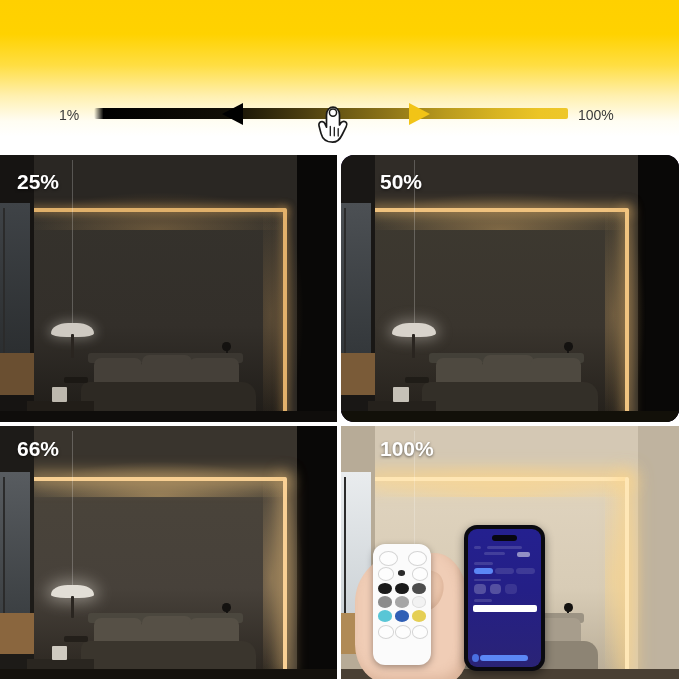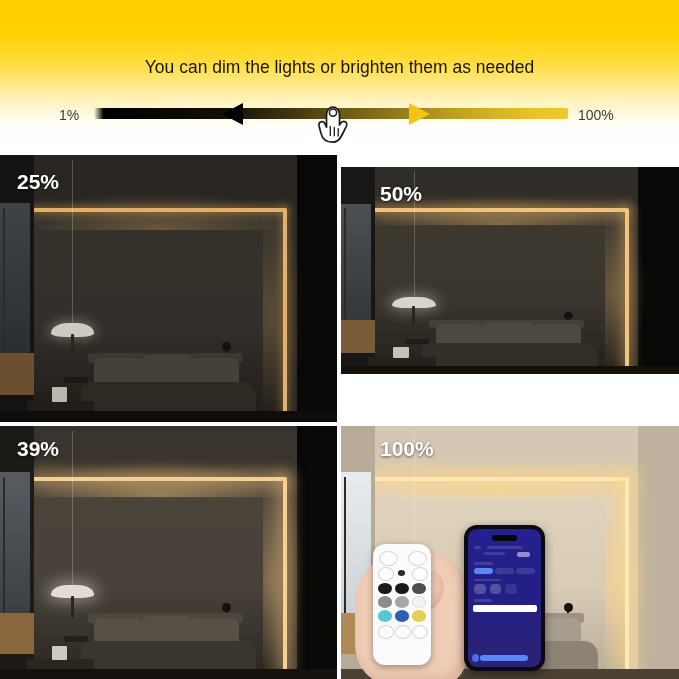--- a/index.html
+++ b/index.html
@@ -23,21 +23,21 @@
   .arrow-left{position:absolute;left:222px;top:5px;width:0;height:0;
     border-top:11px solid transparent;border-bottom:11px solid transparent;border-right:21px solid #000;}
   .arrow-right{position:absolute;left:409px;top:5px;width:0;height:0;
     border-top:11px solid transparent;border-bottom:11px solid transparent;border-left:21px solid #F2C416;}
   .hand-cursor{position:absolute;left:313px;top:6px;width:40px;height:44px;}
 
   
   .grid{position:absolute;left:0;top:155px;width:679px;height:524px;background:#ffffff;}
   .cell{position:absolute;overflow:hidden;background:#8b5cf6;}
   .cell.tl{left:0;top:0;width:337px;height:267px;}
-  .cell.tr{left:341px;top:12px;width:338px;height:207px;}
+  .cell.tr{left:341px;top:0;width:338px;height:267px;border-radius:13px;}
   .cell.bl{left:0;top:271px;width:337px;height:253px;}
   .cell.br{left:341px;top:271px;width:338px;height:253px;}
   .cell-label{position:absolute;z-index:40;color:#ffffff;font-weight:bold;font-size:21px;
               text-shadow:0 1px 3px rgba(0,0,0,.55);}
   .cell.tl .cell-label{left:17px;top:15px;}
   .cell.tr .cell-label{left:39px;top:15px;}
   .cell.bl .cell-label{left:17px;top:11px;}
   .cell.br .cell-label{left:39px;top:11px;}
 
   
@@ -169,21 +169,20 @@
 
   .divider-v{position:absolute;left:337px;top:155px;width:4px;height:524px;background:#ffffff;z-index:60;}
   .divider-h{position:absolute;left:0;top:267px;width:679px;height:4px;background:#ffffff;z-index:60;}
 </style>
 </head>
 <body>
 
 <div id="page">
 
   <div class="header">
-    <div class="subtitle">You can dim the lights or brighten them as needed</div>
 
     <div class="slider-wrap">
       <div class="slider-min">1%</div>
       <div class="slider-bar"></div>
       <div class="arrow-left"></div>
       <div class="arrow-right"></div>
       <div class="hand-cursor">
         <svg width="40" height="44" viewBox="0 0 40 44">
           <path d="M13.5 11 C13.5 6.2 16.6 3.2 20 3.2 C23.4 3.2 26.5 6.2 26.5 11 L26.5 21
                    L28.2 18.6 C29.6 16.8 32.2 16.9 33.3 18.5 C34.1 19.7 34.0 21.2 33.2 22.6
@@ -285,21 +284,21 @@
         <div class="bed-frame"></div>
         <div class="pillow" style="left:28%;top:76%;width:14%;height:11%;"></div>
         <div class="pillow" style="left:42%;top:75%;width:15%;height:12%;"></div>
         <div class="pillow" style="left:56%;top:76%;width:15%;height:11%;"></div>
         <div class="duvet"></div>
         <div class="switch"></div>
         <div class="nightstand"></div>
         <div class="cup"></div>
         <div class="floor"></div>
       </div>
-      <div class="cell-label">39%</div>
+      <div class="cell-label">66%</div>
     </div>
 
     <div class="cell br">
       <div class="scene">
         <div class="ceiling"></div>
         <div class="wall-back"></div>
         <div class="rightpanel"></div>
         <div class="alcove"></div>
         <div class="led-glow-top"></div>
         <div class="led-glow-right"></div>

